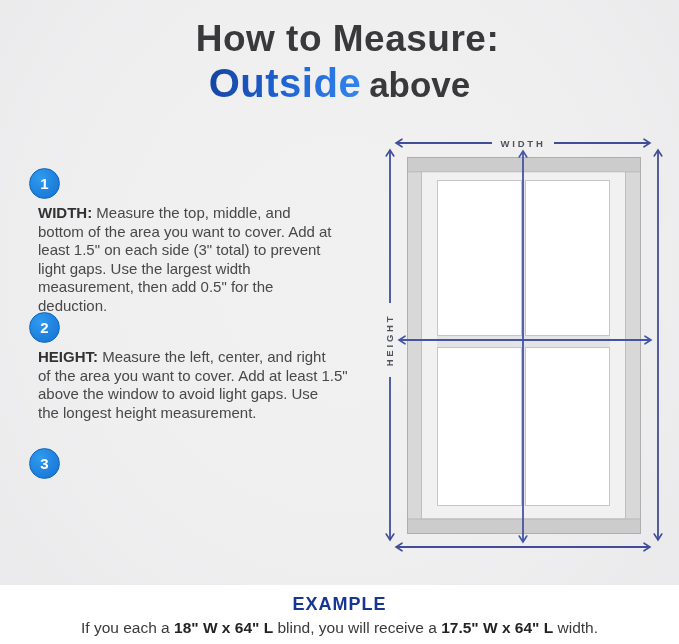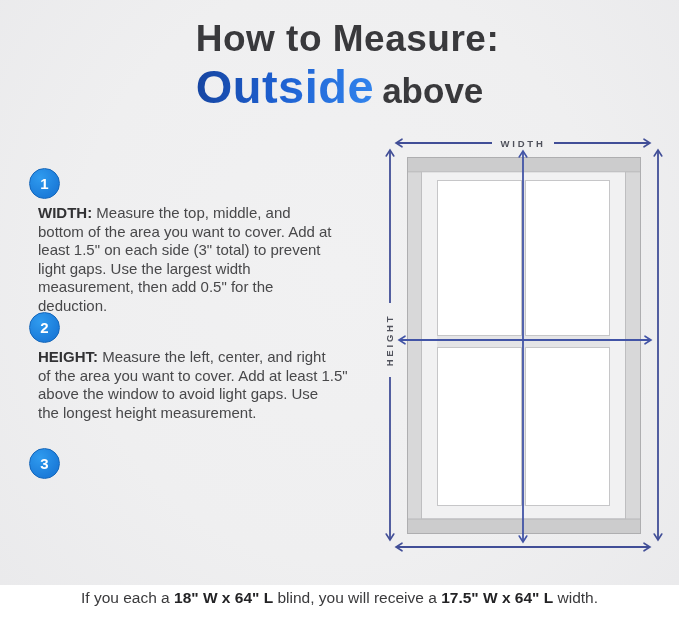--- a/index.html
+++ b/index.html
@@ -21,21 +21,21 @@
   }
   .title-line1 {
     font-size: 37px;
     font-weight: 700;
     color: #39393c;
     letter-spacing: 0.5px;
     padding-left: 16px;
   }
   .title-line2 { margin-top: 3px; }
   .title-hl {
-    font-size: 47px;
+    font-size: 40px;
     font-weight: 700;
     letter-spacing: 0.5px;
     color: #1d55c0;
     vertical-align: baseline;
   }
   @supports ((-webkit-background-clip: text) or (background-clip: text)) {
     .title-hl {
       background: linear-gradient(100deg, #16449f 0%, #1d5fd0 45%, #3285ee 100%);
       -webkit-background-clip: text;
       background-clip: text;
@@ -183,16 +183,17 @@
         <line x1="15" y1="247" x2="15" y2="410" marker-end="url(#ahA)"></line>
         <line x1="283" y1="20" x2="283" y2="410" marker-start="url(#ahA)" marker-end="url(#ahA)"></line>
       </g>
 
       <text x="148" y="16.8" text-anchor="middle" class="dimlabel">WIDTH</text>
       <text x="15" y="213.4" text-anchor="middle" transform="rotate(-90 15 210)" class="dimlabel">HEIGHT</text>
     </svg>
   </div>
 
   <div class="footer">
+    <div class="example-heading">EXAMPLE</div>
     <div class="example-line"><span>If you each a </span><b>18" W x 64" L</b><span> blind, you will receive a </span><b>17.5" W x 64" L</b><span> width.</span></div>
   </div>
 
 </div>
 
 </body></html>

